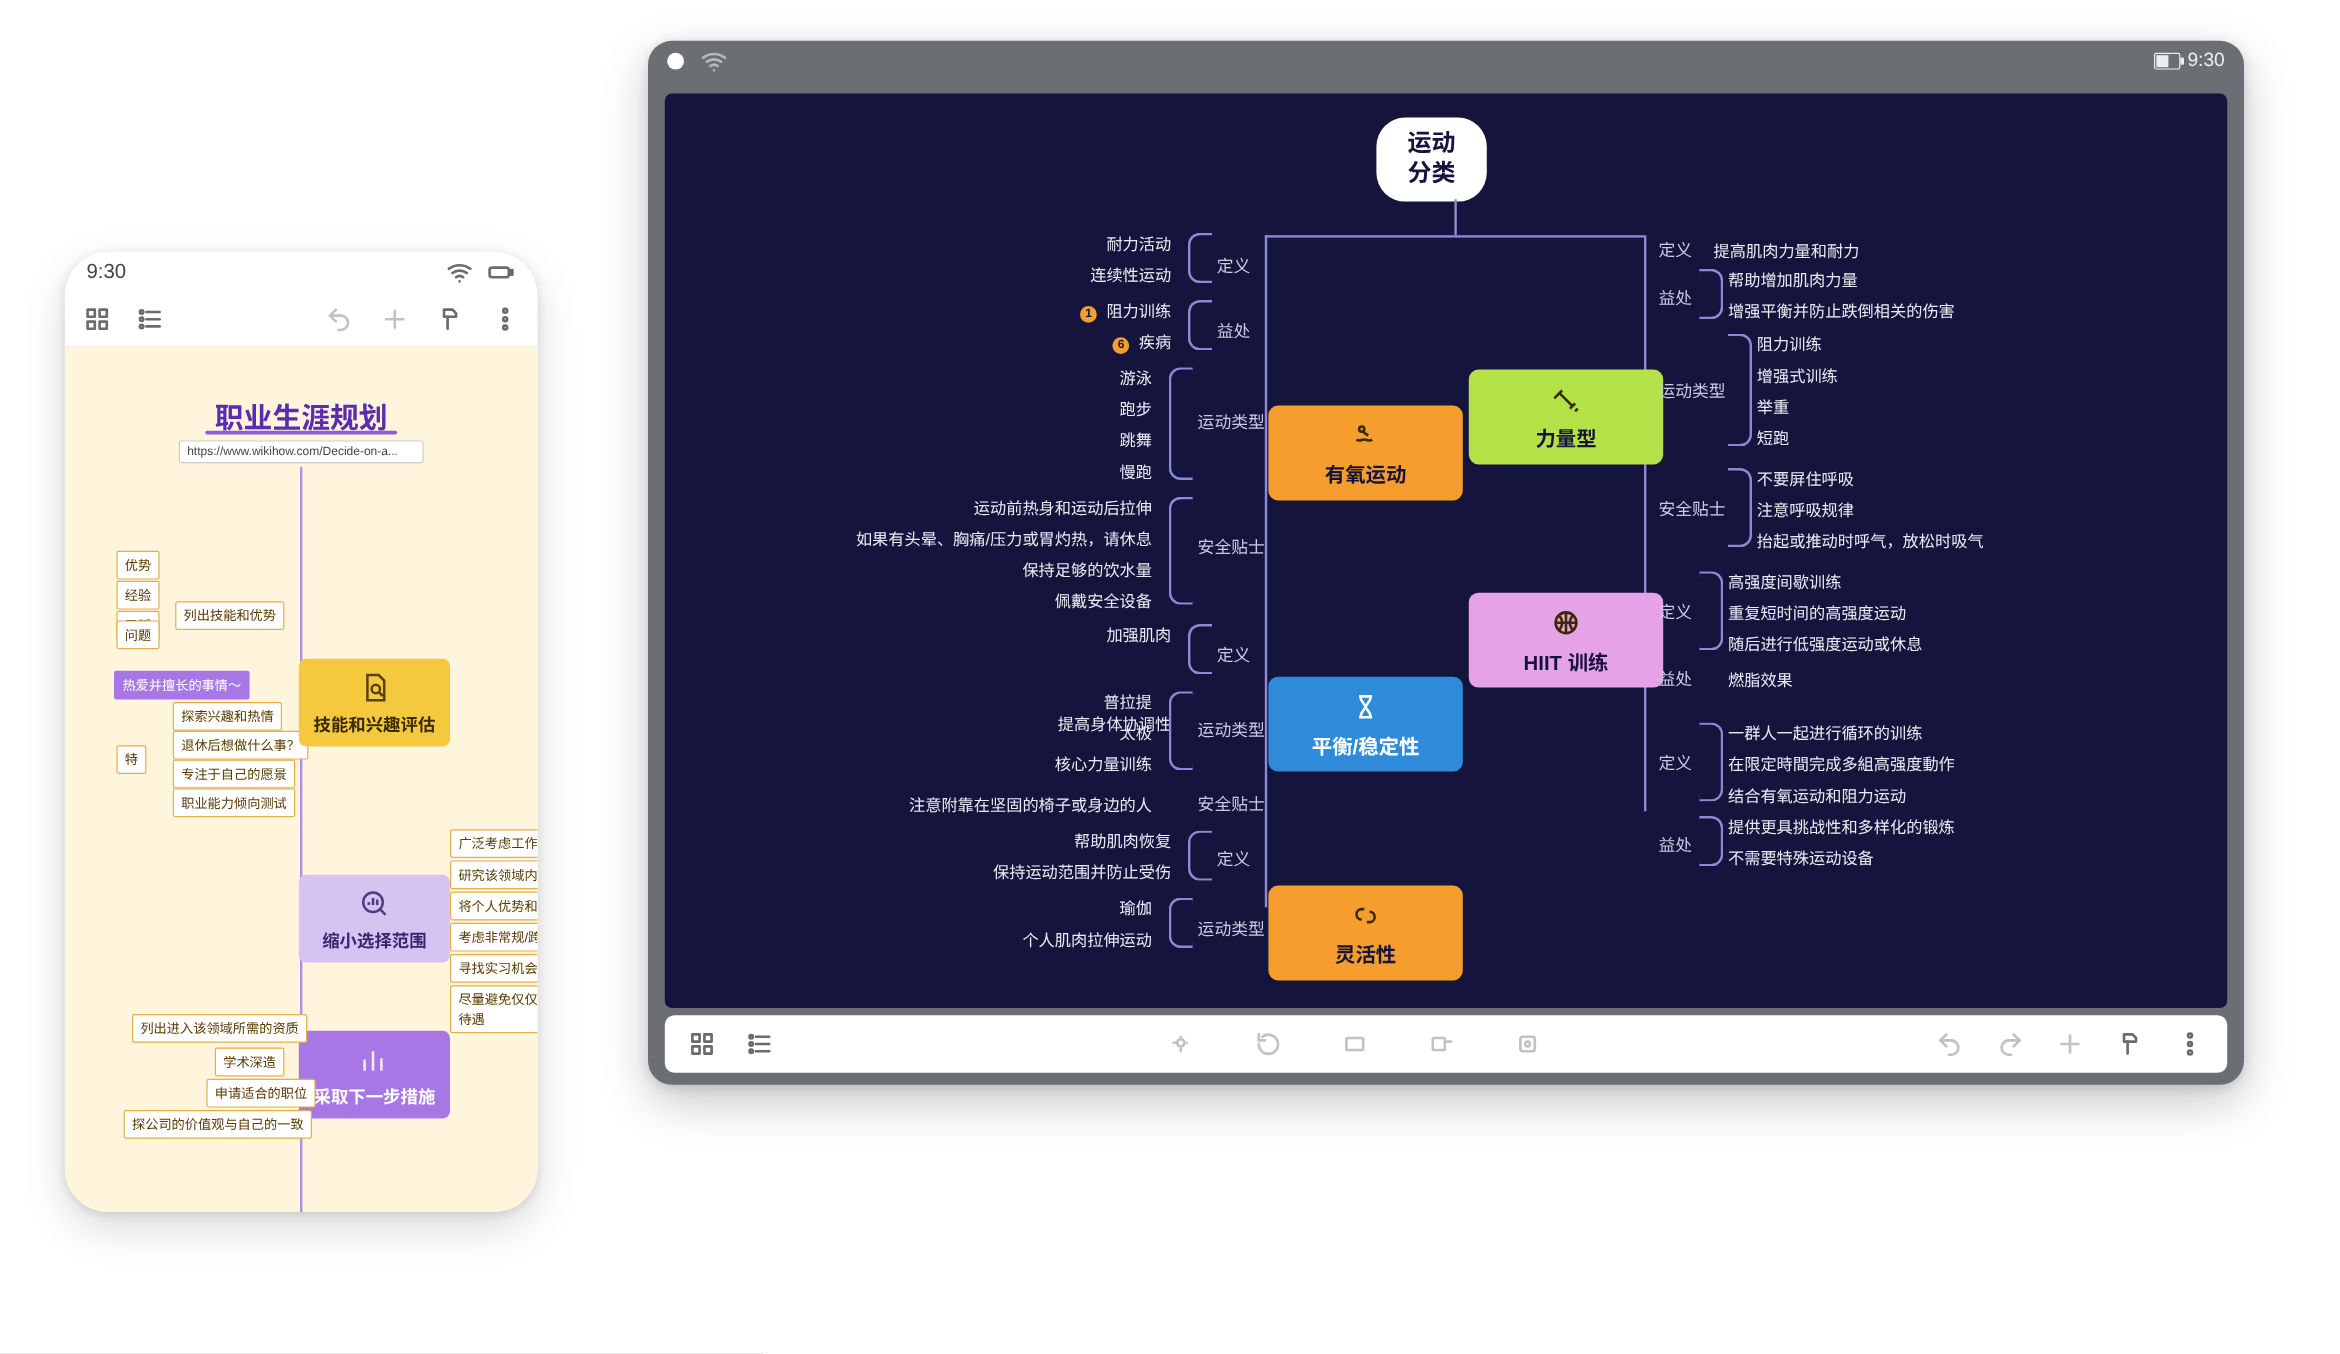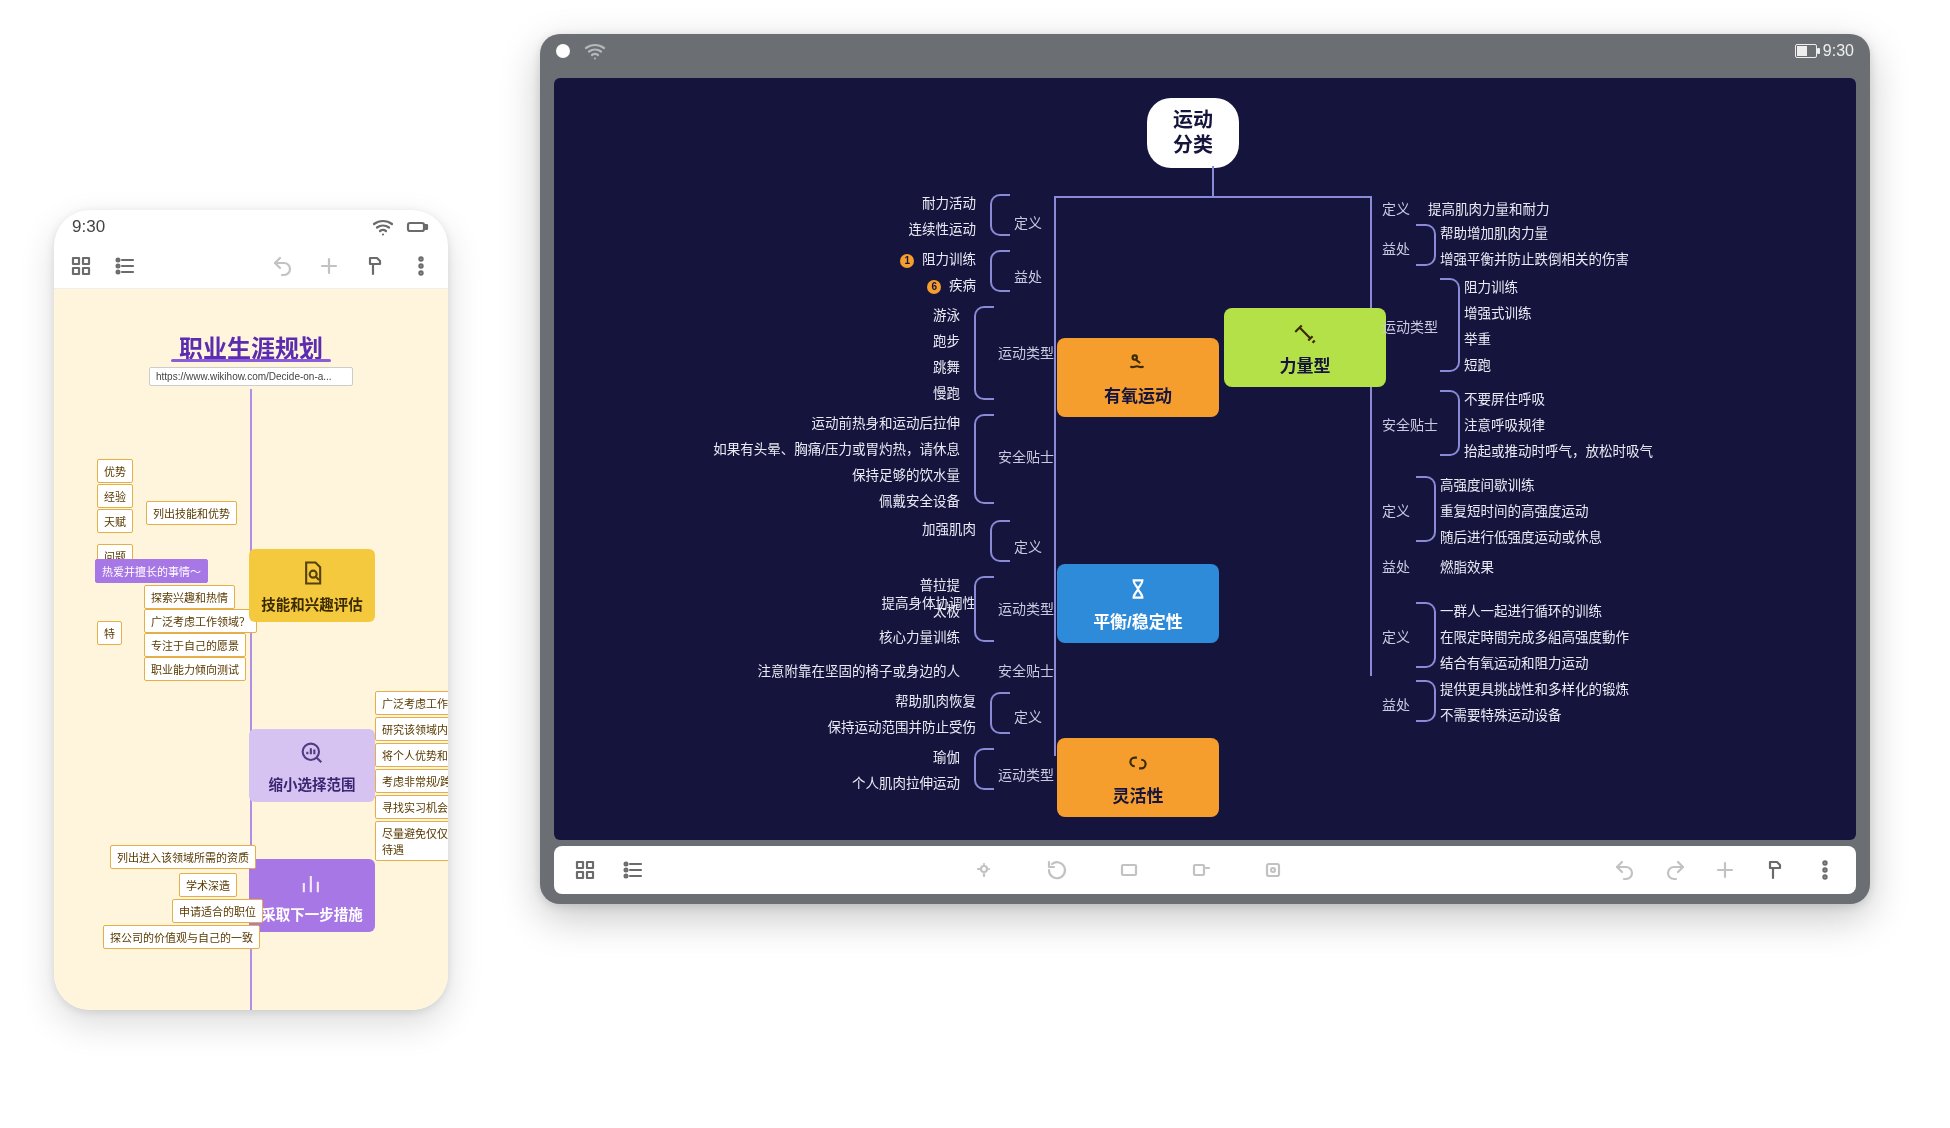--- a/index.html
+++ b/index.html
@@ -111,21 +111,21 @@
     font-size:11px; color:#5a3a00;
     padding:3px 6px; border-radius:2px;
     white-space:nowrap;
   }
   .p-side.wide { white-space:normal; }
 
   
   .ps0  { left:43px; top:170px; }
   .ps1  { left:43px; top:195px; }
   .ps2  { left:43px; top:220px; }
-  .ps3  { left:43px; top:255px; }
+  .ps3  { left:43px; top:228px; }
   .ps-head { left:41px; top:270px; background:#a877e6; color:#fff; border-color:#a877e6; }
   .ps4  { left:92px; top:212px; }
   .ps5  { left:90px; top:296px; }
   .ps6  { left:90px; top:320px; }
   .ps7  { left:90px; top:344px; }
   .ps8  { left:90px; top:368px; }
   .ps8b { left:43px; top:332px; }
 
   
   .pr1  { left:321px; top:402px; }
@@ -311,21 +311,21 @@
 
     <div class="p-side ps0">优势</div>
     <div class="p-side ps1">经验</div>
     <div class="p-side ps2">天赋</div>
     <div class="p-side ps3">问题</div>
 
     <div class="p-side ps4">列出技能和优势</div>
 
     <div class="p-side ps-head">热爱并擅长的事情～</div>
     <div class="p-side ps5">探索兴趣和热情</div>
-    <div class="p-side ps6">广泛考虑工作领域？</div>
+    <div class="p-side ps6">退休后想做什么事？</div>
     <div class="p-side ps7">专注于自己的愿景</div>
     <div class="p-side ps8">职业能力倾向测试</div>
     <div class="p-side ps8b">特</div>
 
     <div class="p-card yellow c1">
       <span class="picon">
         <svg viewBox="0 0 24 24">
             <path d="M7 3h8l4 4v14H7z"></path>
             <circle cx="13" cy="13" r="3"></circle>
             <path d="M15.5 15.5 18 18"></path>
@@ -497,20 +497,29 @@
     <div class="sub-label" style="left:910px; top:224px;">增强式训练</div>
     <div class="sub-label" style="left:910px; top:250px;">举重</div>
     <div class="sub-label" style="left:910px; top:276px;">短跑</div>
 
     <div class="sub-head" style="left:828px; top:336px;">安全贴士</div>
     <div class="arc r" style="left:886px; top:312px; width:18px; height:62px;"></div>
     <div class="sub-label" style="left:910px; top:310px;">不要屏住呼吸</div>
     <div class="sub-label" style="left:910px; top:336px;">注意呼吸规律</div>
     <div class="sub-label" style="left:910px; top:362px;">抬起或推动时呼气，放松时吸气</div>
 
+    <div class="branch b-pink" style="left:670px; top:416px;">
+      <span class="bicon">
+        <svg viewBox="0 0 24 24">
+            <circle cx="12" cy="12" r="8"></circle>
+            <path d="M4 12h16M12 4v16M6 6c4 3 4 9 0 12M18 6c-4 3-4 9 0 12"></path>
+          </svg>
+      </span>
+      <span>HIIT 训练</span>
+    </div>
     <div class="sub-head" style="left:828px; top:422px;">定义</div>
     <div class="arc r" style="left:862px; top:398px; width:18px; height:62px;"></div>
     <div class="sub-label" style="left:886px; top:396px;">高强度间歇训练</div>
     <div class="sub-label" style="left:886px; top:422px;">重复短时间的高强度运动</div>
     <div class="sub-label" style="left:886px; top:448px;">随后进行低强度运动或休息</div>
     <div class="sub-head" style="left:828px; top:478px;">益处</div>
     <div class="sub-label" style="left:886px; top:478px;">燃脂效果</div>
 
     <div class="sub-head" style="left:828px; top:548px;">定义</div>
     <div class="arc r" style="left:862px; top:524px; width:18px; height:62px;"></div>

